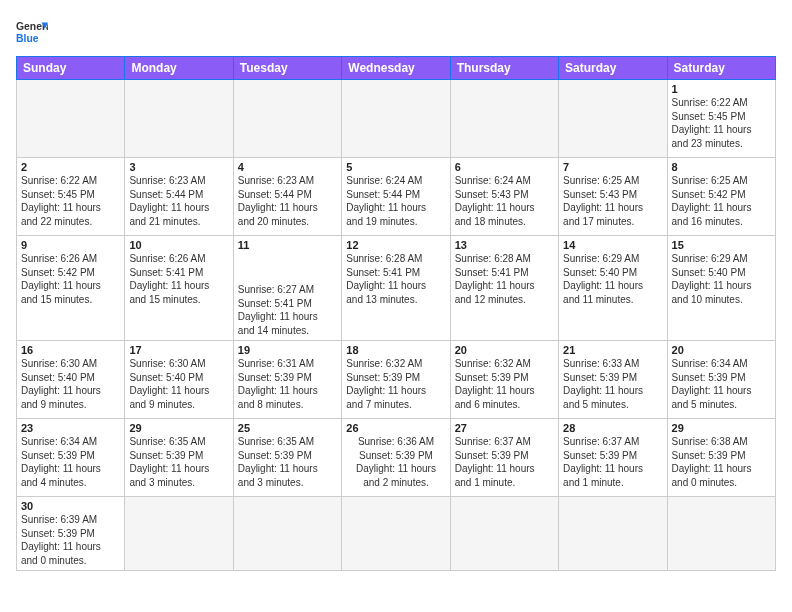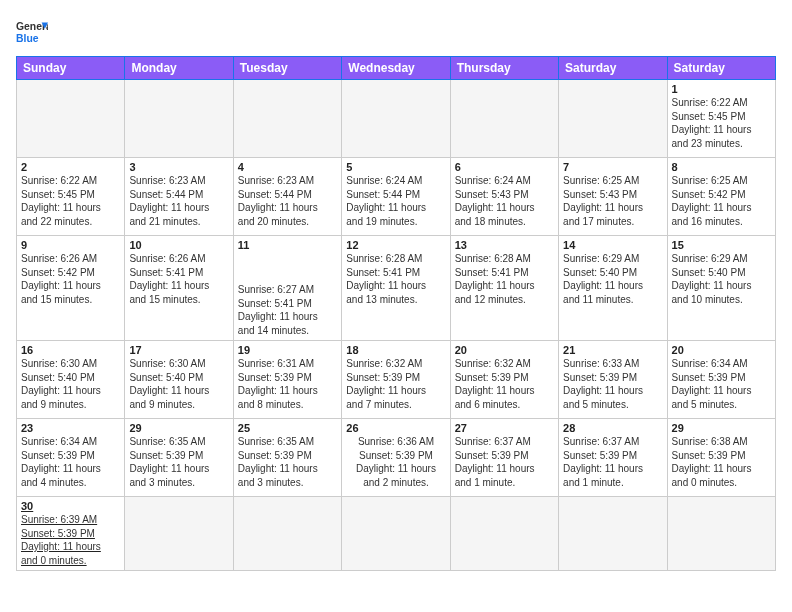--- a/index.html
+++ b/index.html
@@ -76,21 +76,20 @@
       color: #222;
       margin-bottom: 1px;
     }
     .day-info {
       font-size: 10px;
       line-height: 1.35;
       color: #333;
     }
     .last-row td {
       height: 60px;
-      text-decoration: underline;
     }
   </style>
 </head>
 <body>
 
 <div class="page">
   <div class="header">
     <div class="logo">
       <svg class="logo-icon" viewBox="0 0 40 40">
         <text x="0" y="18" font-size="13" font-family="Arial" font-weight="bold" fill="#333">General</text>

